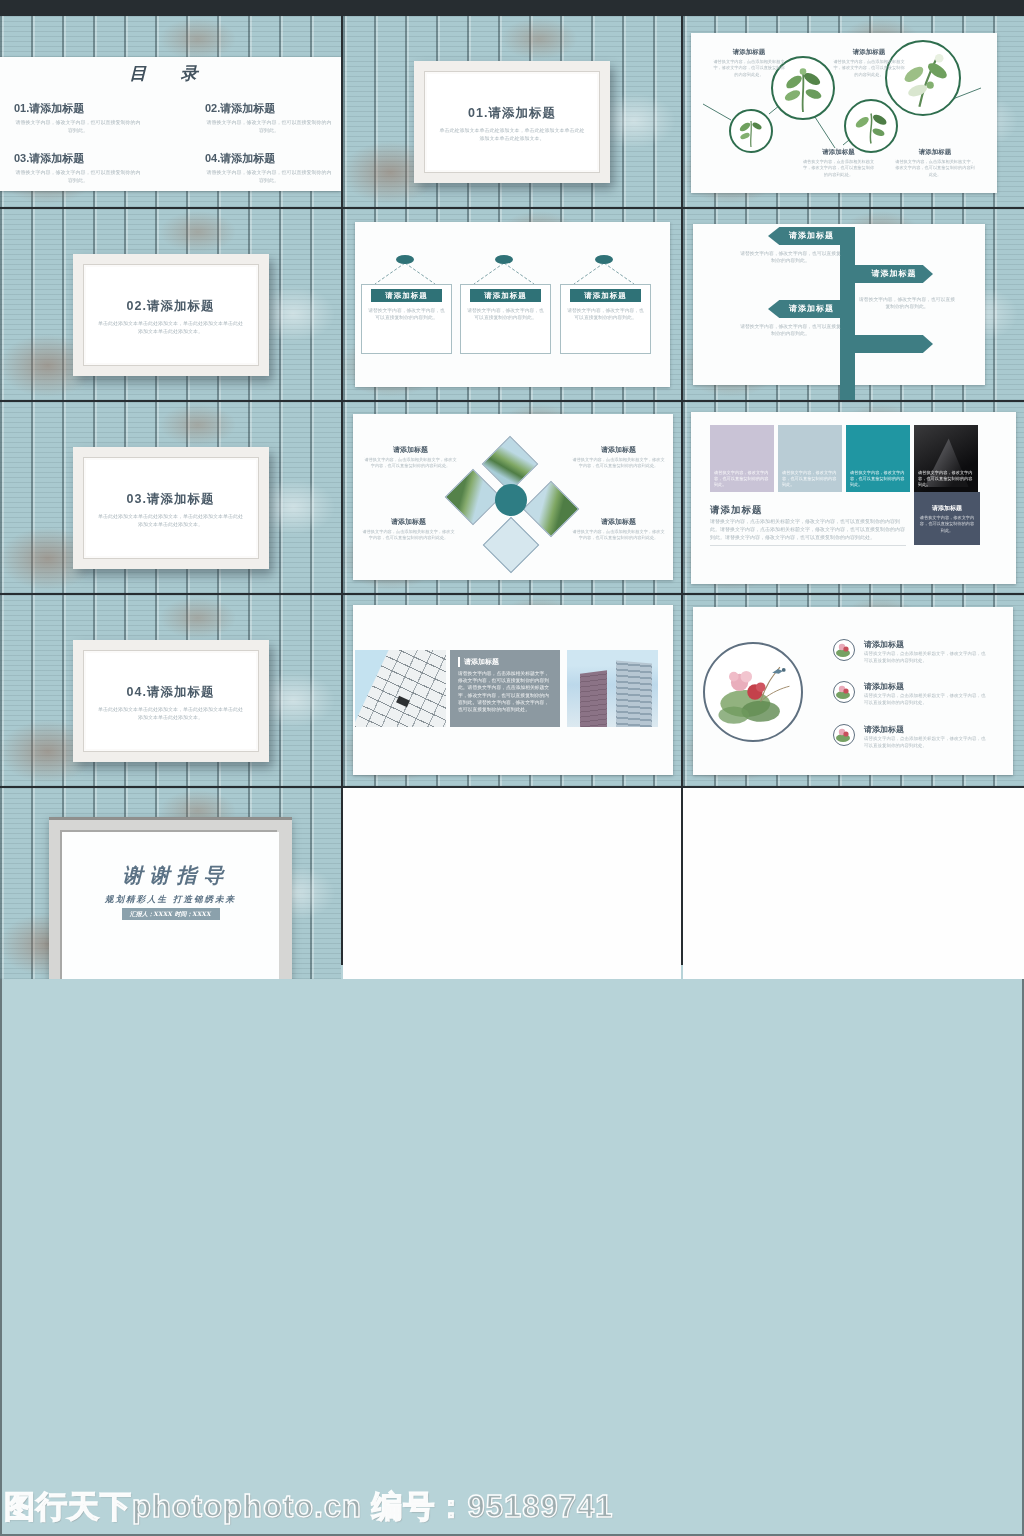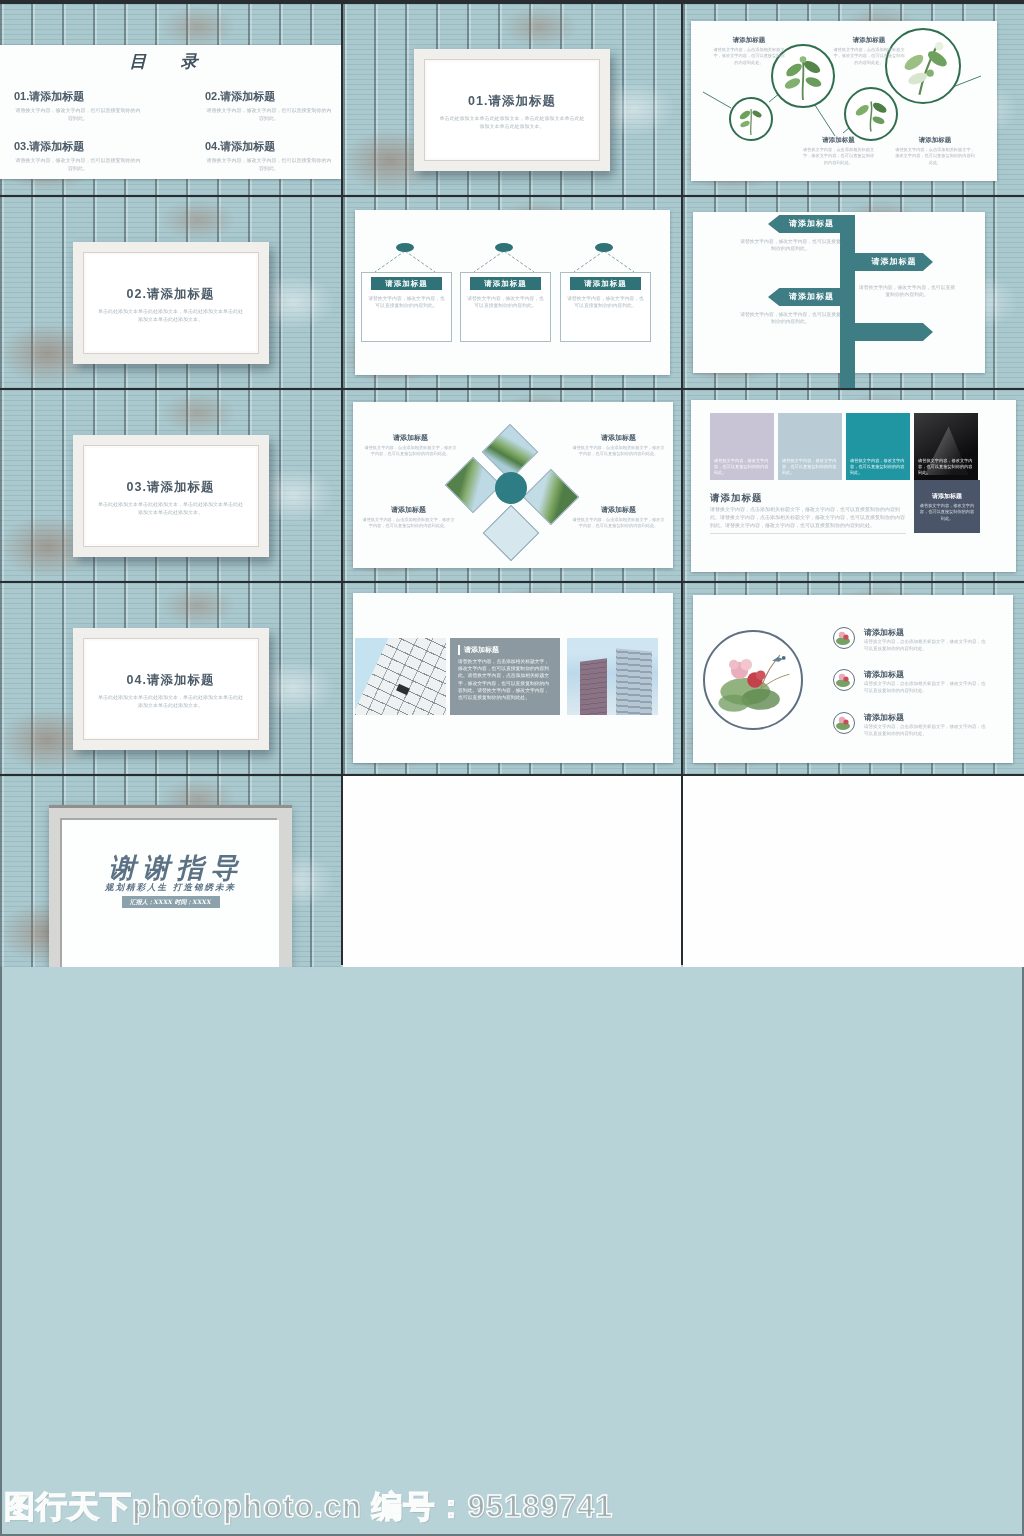--- a/index.html
+++ b/index.html
@@ -22,21 +22,21 @@
     background-color:#bcd7db;
     background-image:
       radial-gradient(ellipse 90px 60px at 10% 90%, rgba(150,112,90,.40), transparent 70%),
       radial-gradient(ellipse 60px 35px at 90% 20%, rgba(150,112,90,.25), transparent 70%),
       radial-gradient(ellipse 80px 50px at 70% 80%, rgba(255,255,255,.40), transparent 70%),
       repeating-linear-gradient(90deg, rgba(60,80,86,.42) 0 2px, rgba(255,255,255,.30) 2px 4px, transparent 4px 55px),
       repeating-linear-gradient(180deg, rgba(66,88,94,.10) 0 1px, transparent 1px 6px);
   }
   
   #grid{position:absolute;left:0;top:571;width:1024px;height:965px;background:#272d31;
-    display:grid;grid-template-columns:341px 338px 341px;grid-auto-rows:191px;gap:2px;padding-top:4px;box-sizing:border-box;}
+    display:grid;grid-template-columns:341px 338px 341px;grid-auto-rows:191px;gap:2px;padding-top:16px;box-sizing:border-box;}
   .cell{position:relative;overflow:hidden;}
   .panel{position:absolute;background:#fcfdfd;box-shadow:0 1px 3px rgba(40,52,58,.35);}
   .white-cell{background:#fefefe;}
   
   .cal{font-family:"DejaVu Serif","Liberation Serif",serif;font-style:italic;font-weight:bold;}
   .tt{font-weight:bold;color:#4b5b68;}
   .ph{color:#aab6bc;line-height:1.5;}
   .ctr{text-align:center;}
   .wtxt{color:#fff;}
   
@@ -347,21 +347,21 @@
             <circle cx="12" cy="9" r="2.6" fill="#c8505c"></circle>
           </svg>
       </div>
       <div class="abs tt" style="left:181px;top:129px;font-size:8px">请添加标题</div>
       <div class="abs ph" style="left:181px;top:141px;width:122px;font-size:4.5px">请替换文字内容，点击添加相关标题文字，修改文字内容，也可以直接复制你的内容到此处。</div>
     </div>
 
     <div class="cell wood">
       <div class="abs frame-outer" style="left:49px;top:29px;width:243px;height:175px">
         <div class="frame-white" style="left:13px;top:12px;right:13px;height:160px">
-          <div class="abs cal ctr" style="left:12px;right:0;top:30px;font-size:27px;letter-spacing:7px;color:#5b7285">谢谢指导</div>
+          <div class="abs cal ctr" style="left:12px;right:0;top:30px;font-size:20px;letter-spacing:7px;color:#5b7285">谢谢指导</div>
           <div class="abs cal ctr" style="left:0;right:0;top:62px;font-size:8.5px;letter-spacing:2px;color:#5b7285">规划精彩人生 打造锦绣未来</div>
           <div class="abs cal ctr" style="left:50%;transform:translateX(-50%);top:76px;width:98px;height:12px;line-height:12px;background:#8ba1ac;color:#fff;font-size:6px">汇报人：XXXX  时间：XXXX</div>
         </div>
       </div>
     </div>
 
     <div class="cell white-cell"></div>
     <div class="cell white-cell"></div>
   </div>
 

